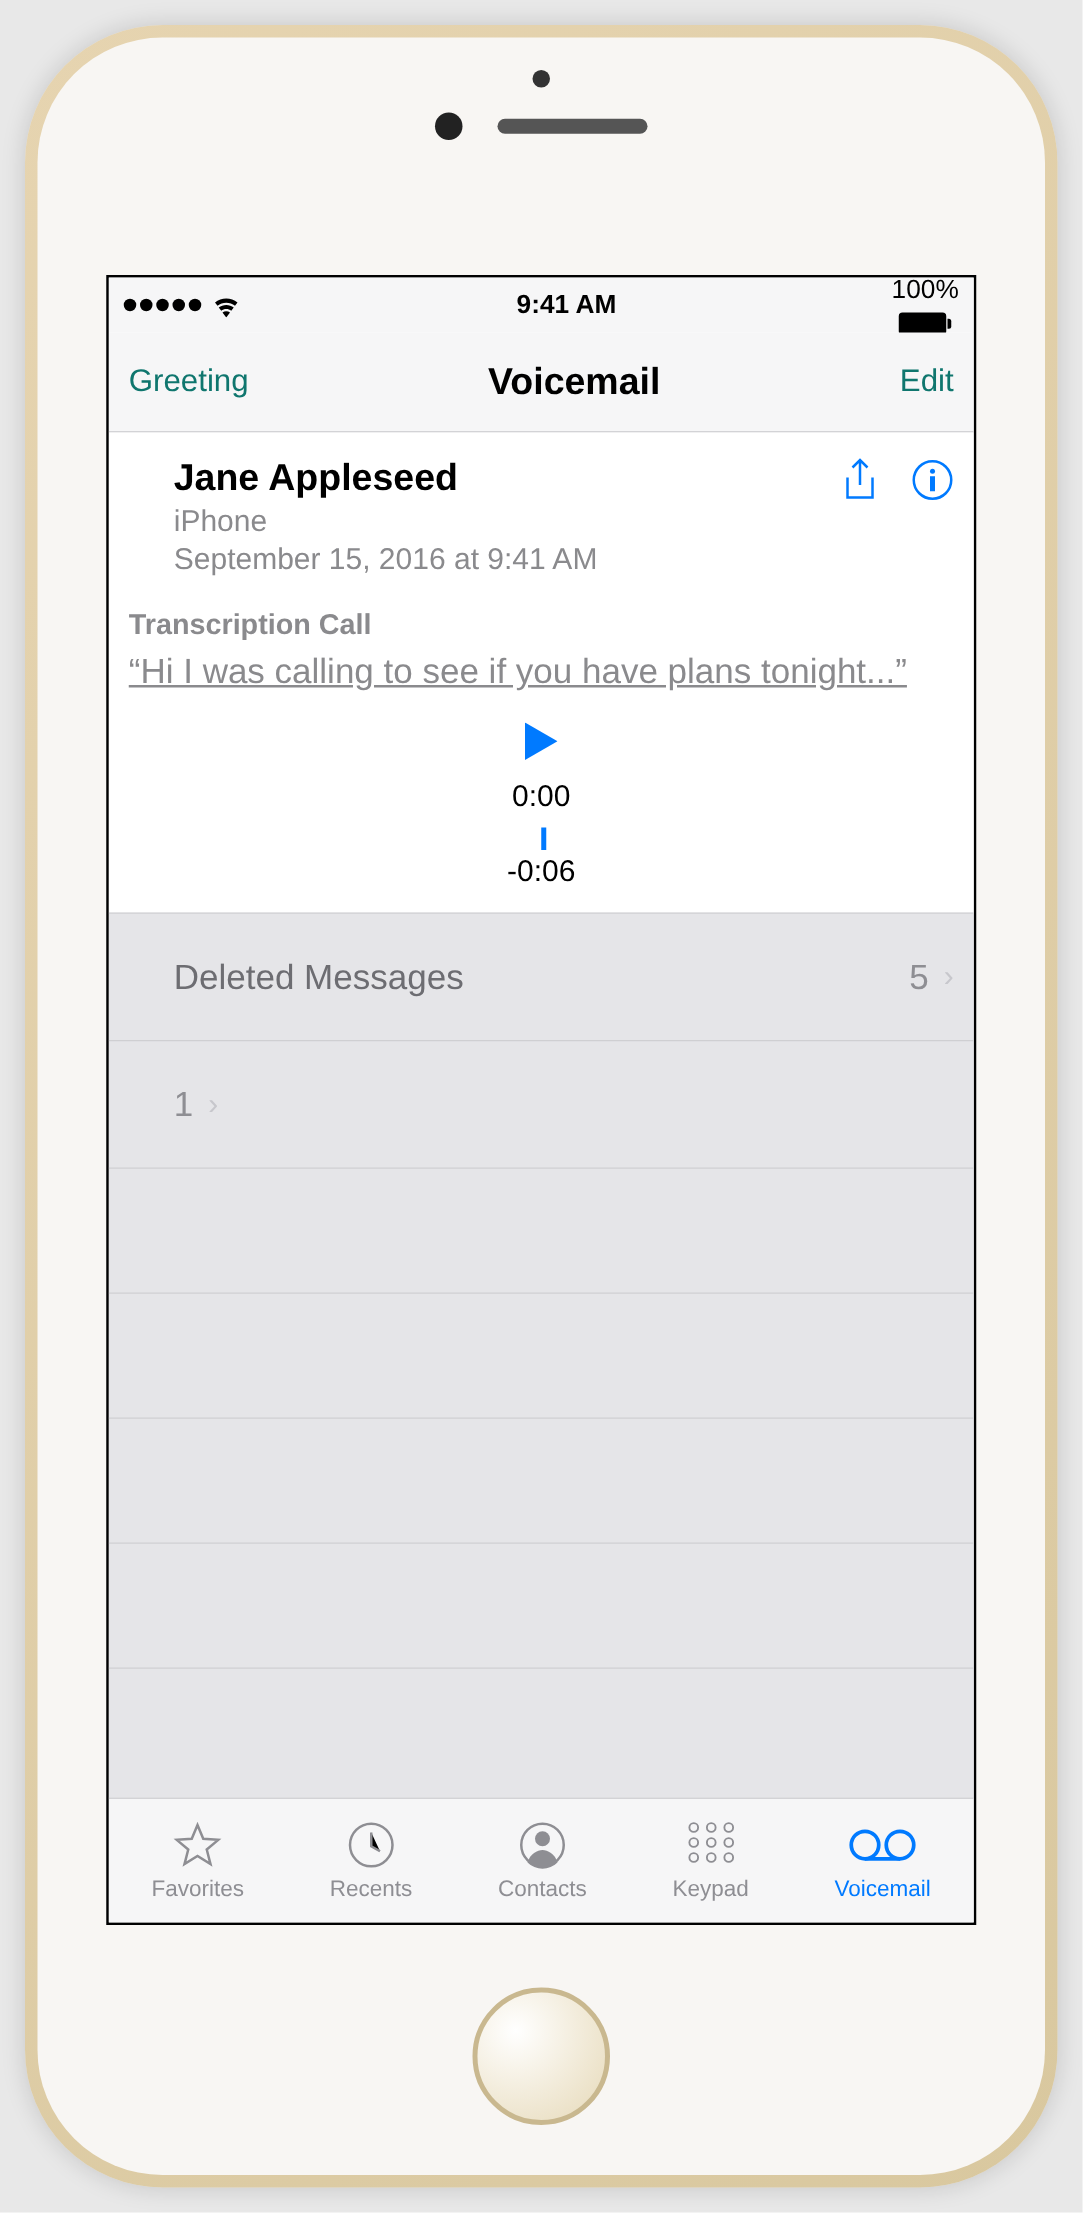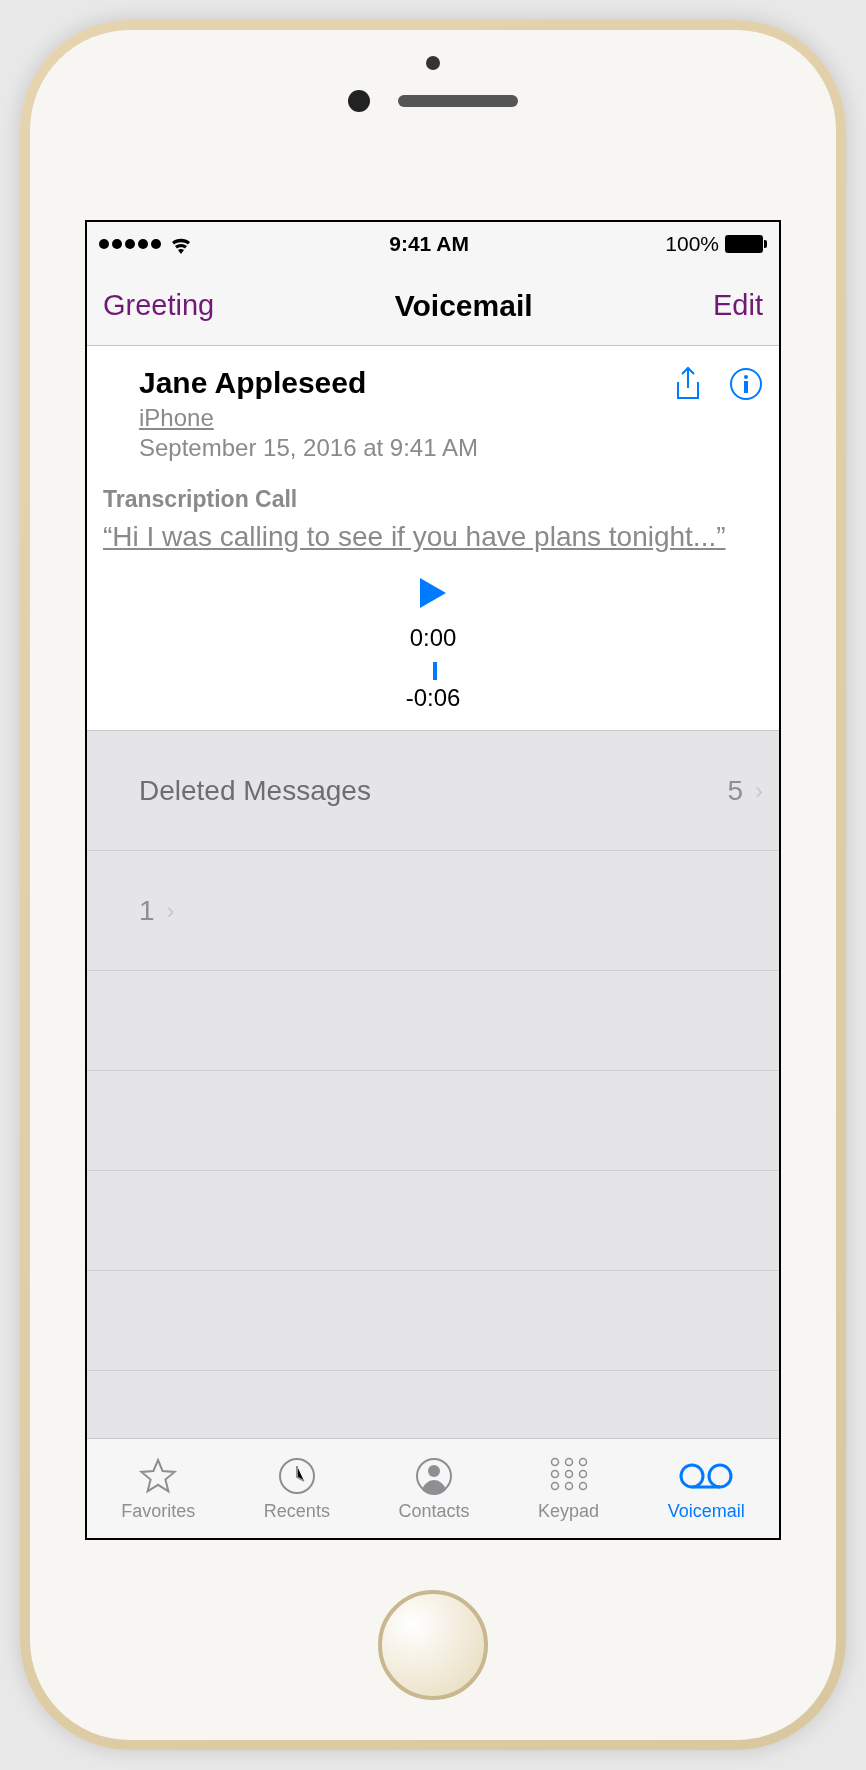--- a/index.html
+++ b/index.html
@@ -55,69 +55,69 @@
     align-items:center;
     justify-content:space-between;
     padding:0 12px;
     font-size:21px;
     font-weight:500;
   }
   .status-left { display:flex; align-items:center; gap:8px; }
   .dots { display:flex; gap:3px; }
   .dot { width:10px; height:10px; border-radius:50%; background:#000; }
   .wifi { width:24px; height:20px; }
-  .status-right { display:flex; align-items:center; gap:6px; font-size:21px; }
+  .status-right { display:flex; align-items:center; gap:6px; font-size:21px;flex-direction:column; }
   .battery-icon { display:flex; align-items:center; }
   .battery-body { width:38px; height:18px; border:2px solid #000; border-radius:3px; background:#000; }
   .battery-tip { width:3px; height:8px; background:#000; border-radius:0 2px 2px 0; margin-left:1px; }
 
   
   .nav-bar {
     height:80px;
     background:#f6f6f7;
     border-bottom:1px solid #c8c7cc;
     display:flex;
     align-items:center;
     justify-content:space-between;
     padding:0 16px;
   }
-  .nav-side { font-size:29px; color:#701a75; }
+  .nav-side { font-size:25px; color:#0f766e; }
   .nav-title { font-size:30px; font-weight:600; color:#000; }
 
   
   .vm-card {
     background:#fff;
     padding:20px 16px 18px 52px;
     border-bottom:1px solid #c8c7cc;
     position:relative;
   }
   .vm-head { display:flex; justify-content:space-between; align-items:flex-start; }
   .vm-name { font-size:30px; color:#000; font-weight:700; }
-  .vm-sub { font-size:24px; color:#8a8a8d; margin-top:4px;text-decoration:underline; }
+  .vm-sub { font-size:24px; color:#8a8a8d; margin-top:4px; }
   .vm-time { font-size:24px; color:#8a8a8d; margin-top:2px; }
   .vm-icons { display:flex; gap:26px; align-items:center; }
   .icon-share, .icon-info { color:#007aff; }
   .trans-label { font-size:23px; color:#8a8a8d; font-weight:600; margin-top:24px; margin-left:-36px; }
   .trans-text { font-size:28px; color:#8a8a8d; margin-top:6px; margin-left:-36px; line-height:1.25;text-decoration:underline; }
 
   .player { display:flex; align-items:center; gap:16px; margin-top:24px; margin-left:-36px;flex-direction:column; }
   .play-btn { color:#007aff; }
   .time-l, .time-r { font-size:24px; color:#000; }
   .track { flex:1; height:6px; background:#e1e1e4; position:relative; }
   .track-thumb { position:absolute; left:0; top:-6px; width:4px; height:18px; background:#007aff; }
 
   .vm-actions { display:flex; justify-content:space-between; margin-top:24px; margin-left:-36px; }
   .act { font-size:28px; }
   .act-blue { color:#007aff; }
   .act-red { color:#ff3b30; }
 
   
   .list-area { flex:1; background:#e5e5e8; }
   .list-row {
-    height:120px;
+    height:102px;
     display:flex;
     align-items:center;
     justify-content:space-between;
     padding:0 16px 0 52px;
     border-bottom:1px solid #cfcfd2;
   }
   .row-label { font-size:28px; color:#6d6d72; }
   .row-right { display:flex; align-items:center; gap:12px; color:#8e8e93; font-size:28px; }
   .chevron { font-size:24px; color:#c7c7cc; }
   .empty-row { height:100px; border-bottom:1px solid #cfcfd2; }

